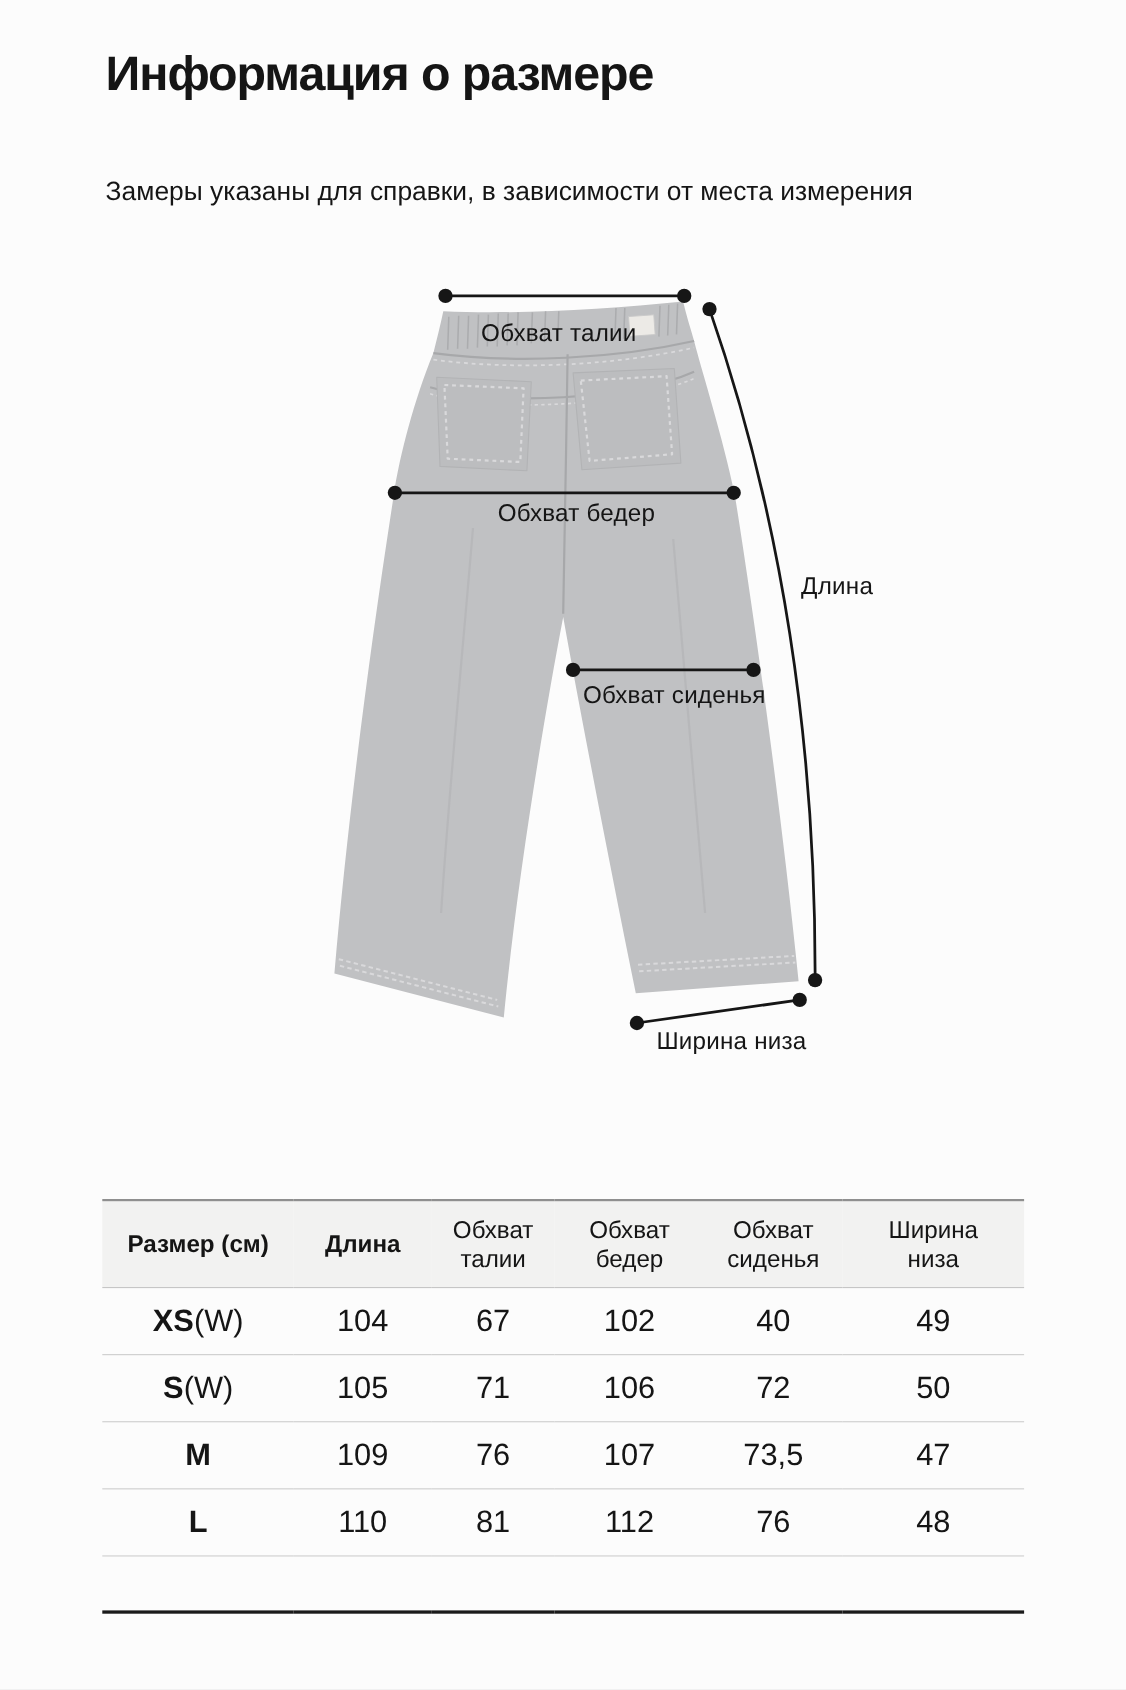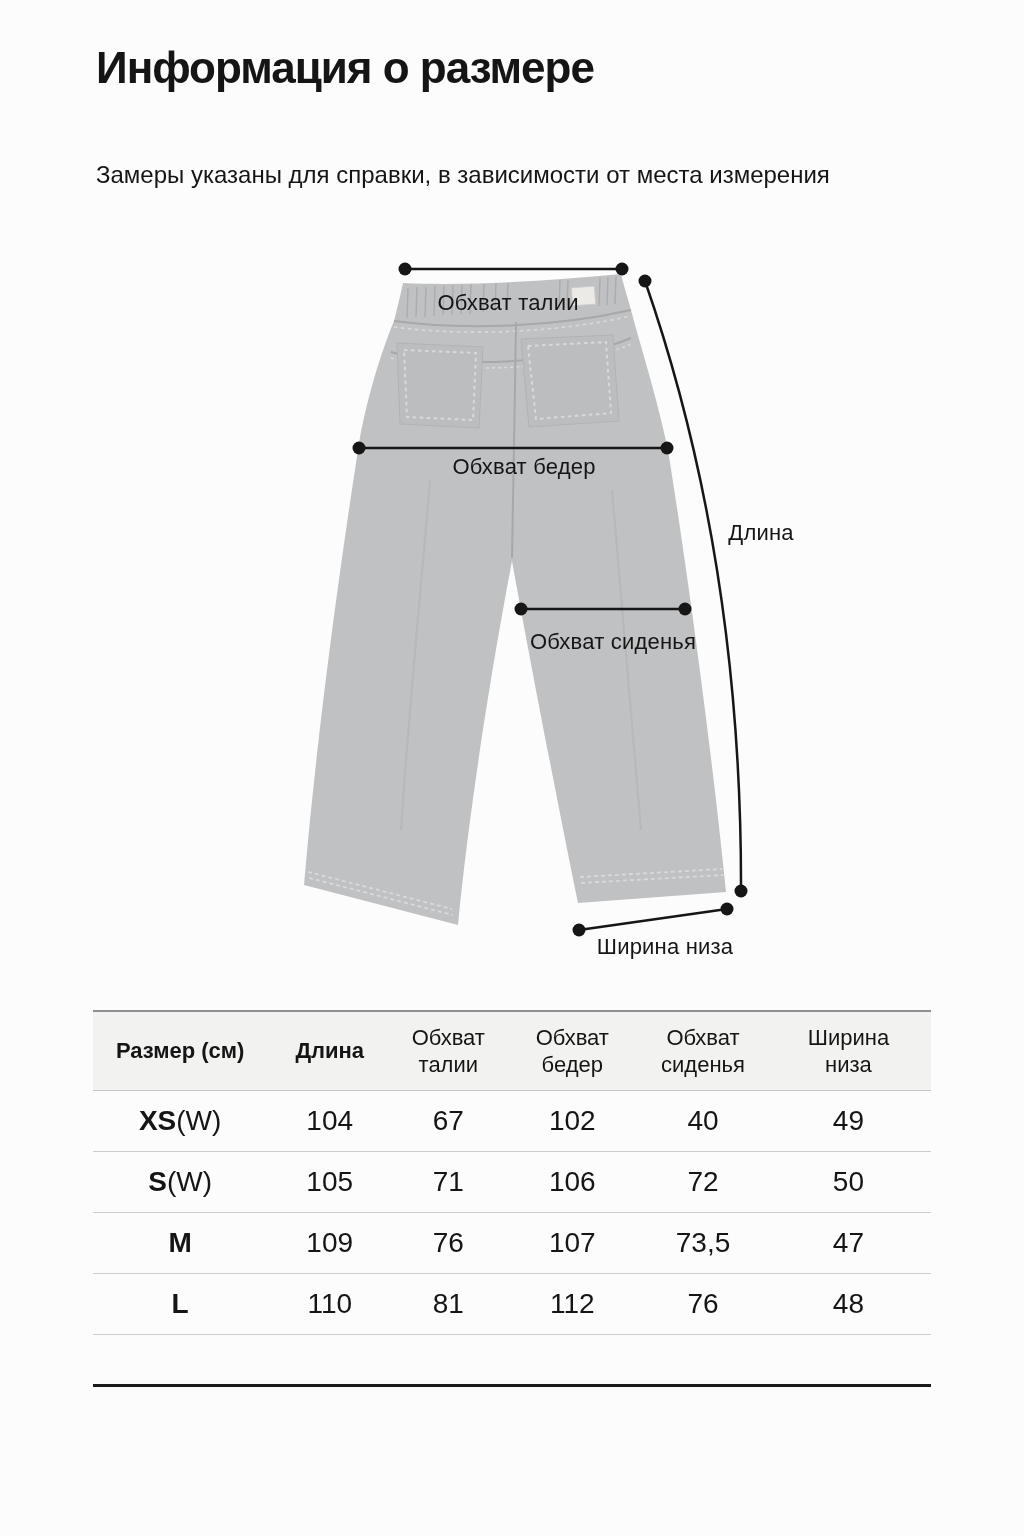--- a/index.html
+++ b/index.html
@@ -39,24 +39,24 @@
     position:absolute;left:0;top:240px;width:1024px;height:770px;
   }
   .diagram svg{position:absolute;left:0;top:0;}
   .m-label{
     position:absolute;transform:translateX(-50%);
     font-size:22px;letter-spacing:.2px;color:var(--text);white-space:nowrap;text-align:center;
   }
   .m-label.waist{left:508px;top:50px;}
   .m-label.hips{left:524px;top:214px;}
   .m-label.length{left:761px;top:280px;}
-  .m-label.seat{left:613px;top:389px;}
+  .m-label.seat{left:613px;top:379px;}
   .m-label.hem{left:665px;top:694px;}
   .table-wrap{
-    position:absolute;left:93px;top:1010px;width:838px;
+    position:absolute;left:93px;top:1090px;width:838px;
   }
   table{
     width:100%;border-collapse:collapse;
     border-top:2px solid var(--table-border-top);
   }
   thead th{
     background:var(--header-bg);height:79px;vertical-align:middle;
     font-size:22px;font-weight:400;text-align:center;
     border-bottom:1px solid var(--header-separator);
     color:var(--text);

